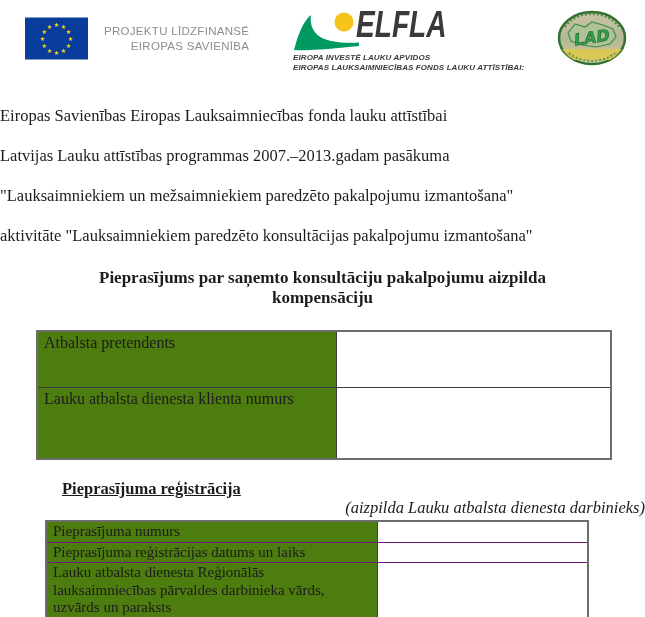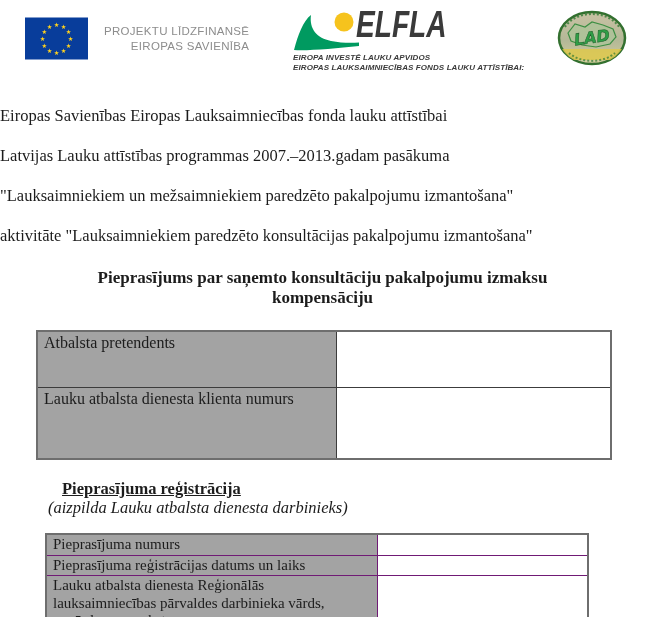--- a/index.html
+++ b/index.html
@@ -52,30 +52,30 @@
   .intro p { margin: 0 0 24px 0; font-size: 16.5px; line-height: 16px; text-align: left; }
 
   .main-title {
     margin: 2px auto 0 auto; max-width: 540px;
     text-align: center; font-weight: bold;
     font-size: 17px; line-height: 20px;
   }
 
   table { border-collapse: collapse; table-layout: fixed; }
   td { vertical-align: top; overflow: hidden; }
-  .label-cell { background: #a3a3a3; margin-top: 12px; }
+  .label-cell { background: #4d7c0f; margin-top: 12px; }
 
   .table1 { margin: 22px 0 0 36px; width: 574px; border: 2px solid #6e6e6e; }
   .table1 td { border: 1px solid #3c3c3c; padding: 1px 6px; font-size: 16px; line-height: 19px; }
   .table1 .row-a td { height: 56px; }
   .table1 .row-b td { height: 72px; }
 
   .reg-section { margin: 20px 0 0 45px; }
   .reg-heading { font-size: 16.5px; font-weight: bold; line-height: 18px; margin: 0 0 0 17px; text-decoration: underline; }
-  .reg-note { font-style: italic; font-size: 16.5px; line-height: 18px; margin: 1px 0 16px 3px; }
+  .reg-note { font-style: italic; font-size: 16.5px; line-height: 18px; margin: 1px 0 3px 3px; text-align: right; }
 
   .table2 { width: 542px; border: 2px solid #6e6e6e; }
   .table2 td { border: 1px solid #701a75; padding: 1px 6px; font-size: 15px; line-height: 17.5px; }
   .table2 .row-s td { height: 19px; }
   .table2 .row-l td { height: 56px; }
 </style>
 </head>
 <body>
 
 <div class="header">
@@ -145,21 +145,21 @@
 
 <div class="doc">
 
   <div class="intro">
     <p>Eiropas Savienības Eiropas Lauksaimniecības fonda lauku attīstībai</p>
     <p>Latvijas Lauku attīstības programmas 2007.–2013.gadam pasākuma</p>
     <p>"Lauksaimniekiem un mežsaimniekiem paredzēto pakalpojumu izmantošana"</p>
     <p>aktivitāte "Lauksaimniekiem paredzēto konsultācijas pakalpojumu izmantošana"</p>
   </div>
 
-  <div class="main-title">Pieprasījums par saņemto konsultāciju pakalpojumu izmaksu kompensāciju</div>
+  <div class="main-title">Pieprasījums par saņemto konsultāciju pakalpojumu aizpilda kompensāciju</div>
 
   <table class="table1">
     <colgroup>
         <col style="width:299px">
         <col style="width:275px">
       </colgroup>
     <tbody>
         <tr class="row-a">
       <td class="label-cell">Atbalsta pretendents</td>
       <td></td>

